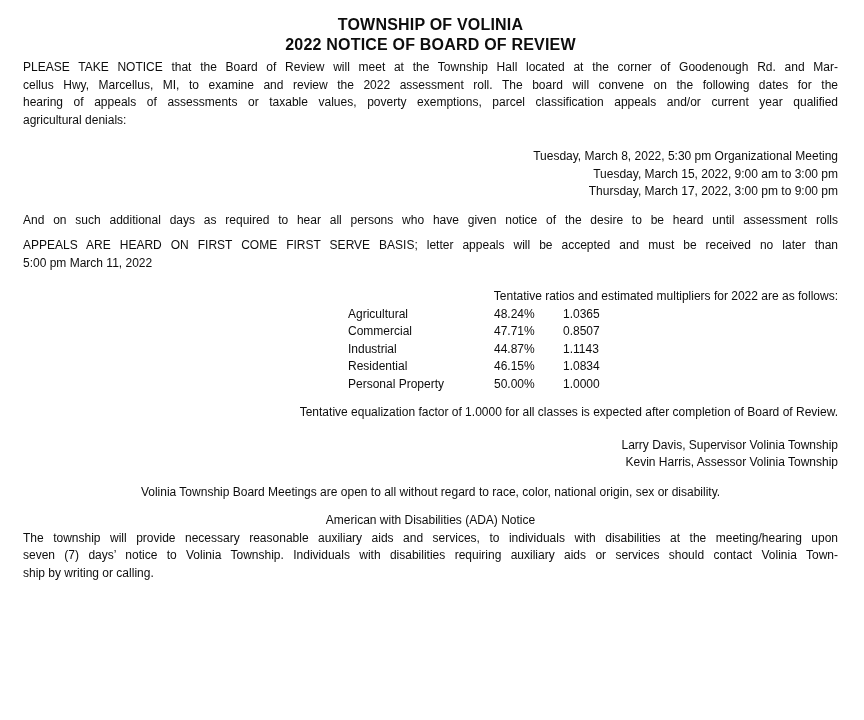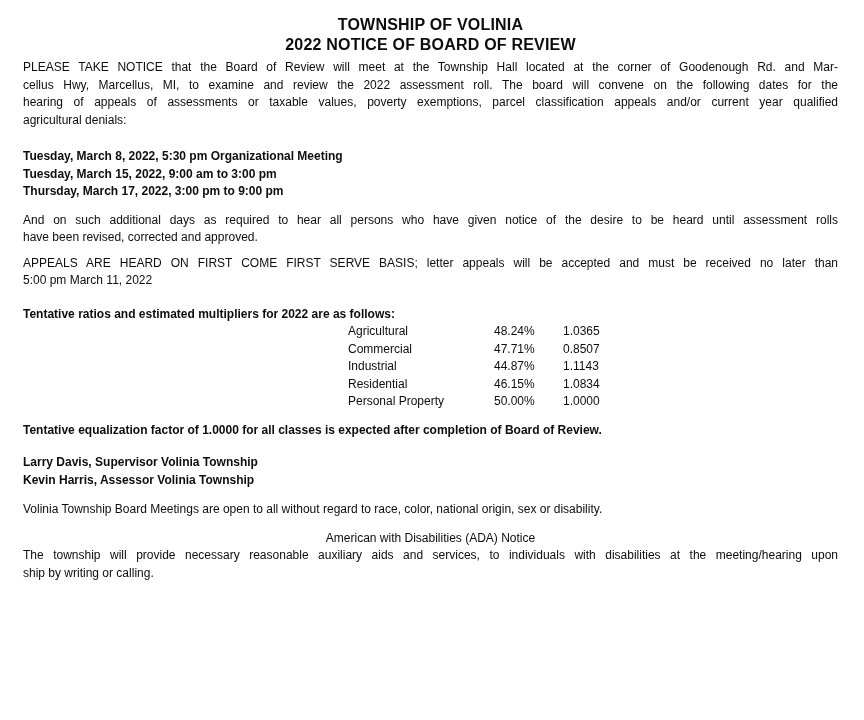--- a/index.html
+++ b/index.html
@@ -25,21 +25,21 @@
   .line {
     font-size: 12px;
     line-height: 17.5px;
     white-space: normal;
   }
   
   .jline {
     text-align: justify;
     text-align-last: justify;
   }
-  .center { text-align: left; font-weight: bold; }
+  .center { text-align: right; }
   .bold { font-weight: normal; text-align: center; }
   .tline {
     font-size: 16px;
     line-height: 20px;
     font-weight: bold;
     text-align: center;
     letter-spacing: 0.2px;
   }
   
   .ratio-table { margin-left: 325px; }
@@ -55,21 +55,21 @@
   
   [data-name="notice-title"]              { margin-bottom: 4px; }
   [data-name="intro-paragraph"]           { margin-bottom: 19px; }
   [data-name="meeting-dates"]             { margin-bottom: 11px; }
   [data-name="additional-days-paragraph"] { margin-bottom: 8px; }
   [data-name="appeals-paragraph"]         { margin-bottom: 16px; }
   [data-name="ratios-intro"]              { margin-bottom: 0; }
   [data-name="ratios-table"]              { margin-bottom: 11px; }
   [data-name="equalization-note"]         { margin-bottom: 15px; }
   [data-name="signatures"]                { margin-bottom: 12px; }
-  [data-name="open-meetings-statement"]   { margin-bottom: 11px; }
+  [data-name="open-meetings-statement"]   { margin-bottom: 11px; text-align: center; }
   [data-name="ada-heading"]               { margin-bottom: 0; }
   [data-name="ada-paragraph"]             { margin-bottom: 28px; }
 </style>
 </head>
 <body>
 
 <div id="document" data-name="notice-document">
     <div class="block" data-name="notice-title">
       <div class="tline" data-name="notice-title-line">TOWNSHIP OF VOLINIA</div>
       <div class="tline" data-name="notice-title-line">2022 NOTICE OF BOARD OF REVIEW</div>
@@ -80,21 +80,20 @@
       <div class="line jline" data-name="intro-paragraph-line">hearing of appeals of assessments or taxable values, poverty exemptions, parcel classification appeals and/or current year qualified</div>
       <div class="line" data-name="intro-paragraph-line">agricultural denials:</div>
     </div>
     <div class="block" data-name="meeting-dates">
       <div class="line center" data-name="meeting-dates-line">Tuesday, March 8, 2022, 5:30 pm Organizational Meeting</div>
       <div class="line center" data-name="meeting-dates-line">Tuesday, March 15, 2022, 9:00 am to 3:00 pm</div>
       <div class="line center" data-name="meeting-dates-line">Thursday, March 17, 2022, 3:00 pm to 9:00 pm</div>
     </div>
     <div class="block" data-name="additional-days-paragraph">
       <div class="line jline" data-name="additional-days-paragraph-line">And on such additional days as required to hear all persons who have given notice of the desire to be heard until assessment rolls</div>
-      <div class="line" data-name="additional-days-paragraph-line">have been revised, corrected and approved.</div>
     </div>
     <div class="block" data-name="appeals-paragraph">
       <div class="line jline" data-name="appeals-paragraph-line">APPEALS ARE HEARD ON FIRST COME FIRST SERVE BASIS; letter appeals will be accepted and must be received no later than</div>
       <div class="line" data-name="appeals-paragraph-line">5:00 pm March 11, 2022</div>
     </div>
     <div class="block" data-name="ratios-intro">
       <div class="line center" data-name="ratios-intro-line">Tentative ratios and estimated multipliers for 2022 are as follows:</div>
     </div>
     <div class="block ratio-table" data-name="ratios-table">
       <div class="ratio-row" data-name="ratio-table-row">
@@ -131,15 +130,16 @@
       <div class="line center" data-name="signatures-line">Kevin Harris, Assessor Volinia Township</div>
     </div>
     <div class="block" data-name="open-meetings-statement">
       <div class="line" data-name="open-meetings-statement-line">Volinia Township Board Meetings are open to all without regard to race, color, national origin, sex or disability.</div>
     </div>
     <div class="block" data-name="ada-heading">
       <div class="line bold" data-name="ada-heading-line">American with Disabilities (ADA) Notice</div>
     </div>
     <div class="block" data-name="ada-paragraph">
       <div class="line jline" data-name="ada-paragraph-line">The township will provide necessary reasonable auxiliary aids and services, to individuals with disabilities at the meeting/hearing upon</div>
+      <div class="line jline" data-name="ada-paragraph-line">seven (7) days’ notice to Volinia Township. Individuals with disabilities requiring auxiliary aids or services should contact Volinia Town-</div>
       <div class="line" data-name="ada-paragraph-line">ship by writing or calling.</div>
     </div>
   </div>
 
 </body></html>

